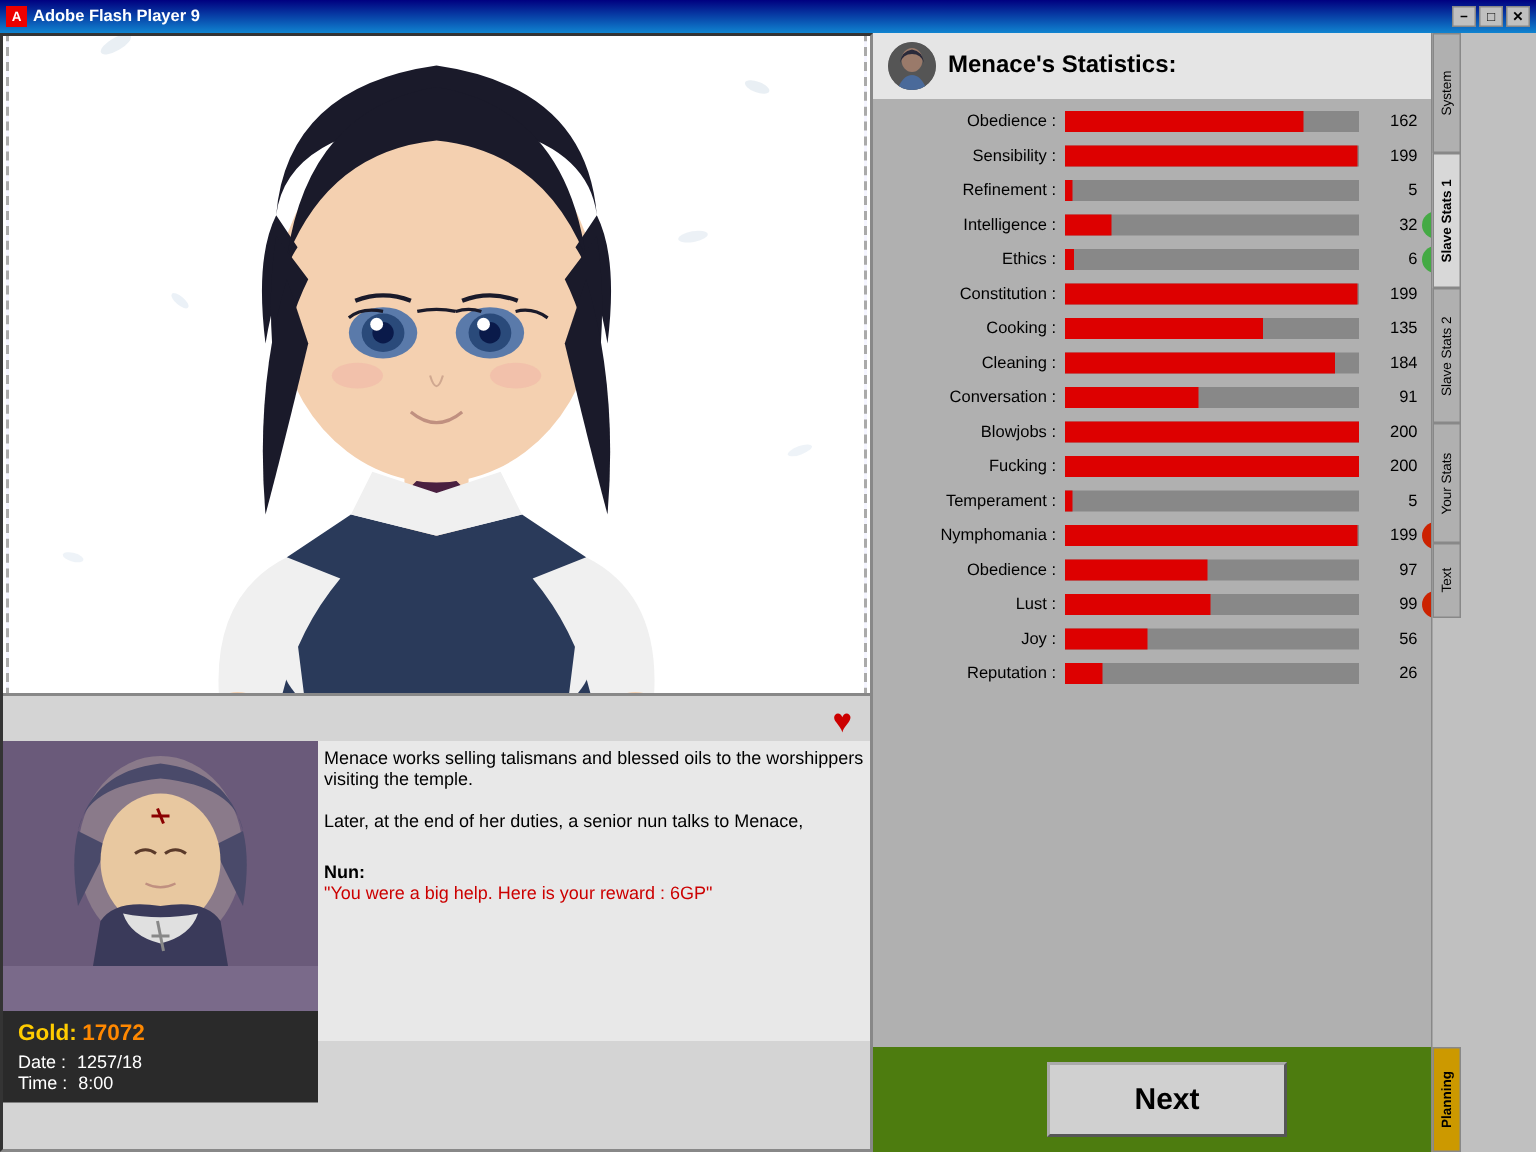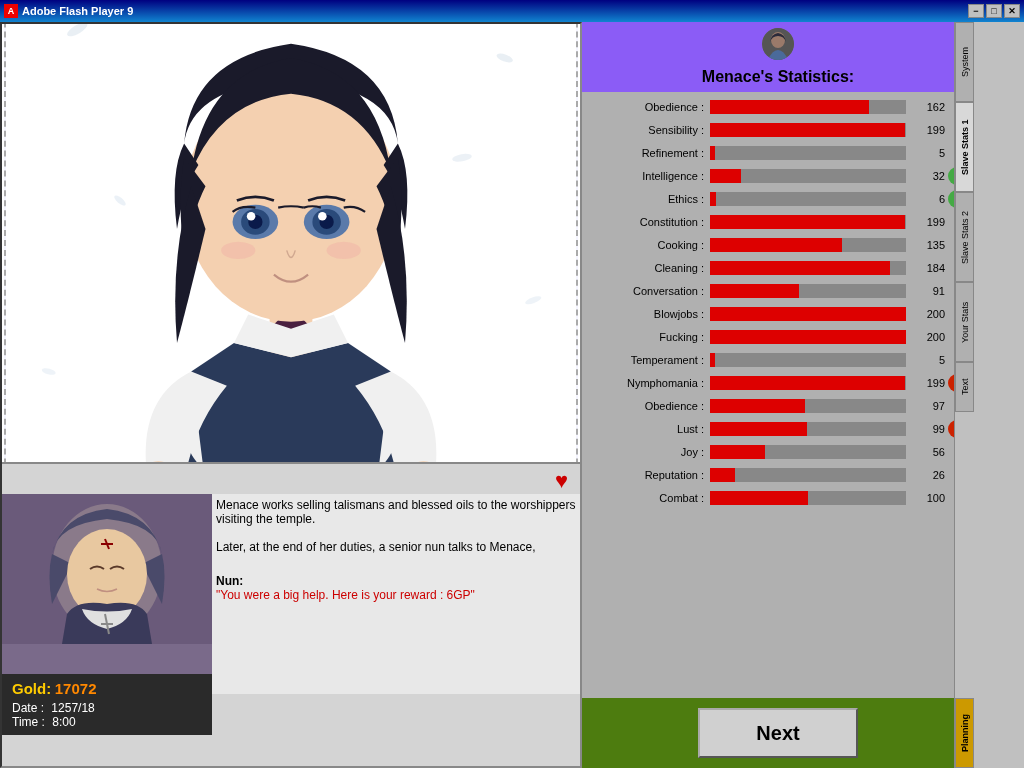--- a/index.html
+++ b/index.html
@@ -150,26 +150,25 @@
     #right-panel {
       width: 392px;
       height: 746px;
       background: #b8b8b8;
       display: flex;
       flex-direction: column;
       position: relative;
     }
 
     #stats-header {
-      background: #8b5cf6;
+      background: #e5e5e5;
       padding: 6px 10px;
       display: flex;
       align-items: center;
       gap: 8px;
-      flex-direction: column;
     }
 
     #stats-avatar {
       width: 32px;
       height: 32px;
       border-radius: 50%;
       background: #666;
       overflow: hidden;
     }
 
@@ -600,28 +599,20 @@
           <div class="stat-icon hidden"></div>
         </div>
         <div class="stat-row">
           <span class="stat-label">Reputation :</span>
           <div class="stat-bar-container">
             <div class="stat-bar" style="width: 13%;"></div>
           </div>
           <span class="stat-value">26</span>
           <div class="stat-icon hidden"></div>
         </div>
-        <div class="stat-row">
-          <span class="stat-label">Combat :</span>
-          <div class="stat-bar-container">
-            <div class="stat-bar" style="width: 50%;"></div>
-          </div>
-          <span class="stat-value">100</span>
-          <div class="stat-icon hidden"></div>
-        </div>
       </div>
 
     <div style="position:absolute; right:0; top:0; width:20px; height:100%; display:flex; flex-direction:column; background:#c0c0c0; border-left:1px solid #888;">
       <div class="side-tab" style="background:#b0b0b0; font-size:9px; writing-mode:vertical-rl; transform:rotate(180deg); padding:8px 2px; border-bottom:1px solid #888; text-align:center; height:80px; display:flex; align-items:center; justify-content:center;">System</div>
       <div class="side-tab active" style="background:#d8d8d8; font-size:9px; writing-mode:vertical-rl; transform:rotate(180deg); padding:8px 2px; border-bottom:1px solid #888; text-align:center; height:90px; display:flex; align-items:center; justify-content:center; font-weight:bold;">Slave Stats 1</div>
       <div class="side-tab" style="background:#b0b0b0; font-size:9px; writing-mode:vertical-rl; transform:rotate(180deg); padding:8px 2px; border-bottom:1px solid #888; text-align:center; height:90px; display:flex; align-items:center; justify-content:center;">Slave Stats 2</div>
       <div class="side-tab" style="background:#b0b0b0; font-size:9px; writing-mode:vertical-rl; transform:rotate(180deg); padding:8px 2px; border-bottom:1px solid #888; text-align:center; height:80px; display:flex; align-items:center; justify-content:center;">Your Stats</div>
       <div class="side-tab" style="background:#b0b0b0; font-size:9px; writing-mode:vertical-rl; transform:rotate(180deg); padding:8px 2px; border-bottom:1px solid #888; text-align:center; height:50px; display:flex; align-items:center; justify-content:center;">Text</div>
       <div style="flex:1;"></div>
       <div class="side-tab" style="background:#cc9900; font-size:9px; writing-mode:vertical-rl; transform:rotate(180deg); padding:8px 2px; text-align:center; height:70px; display:flex; align-items:center; justify-content:center; font-weight:bold;">Planning</div>

